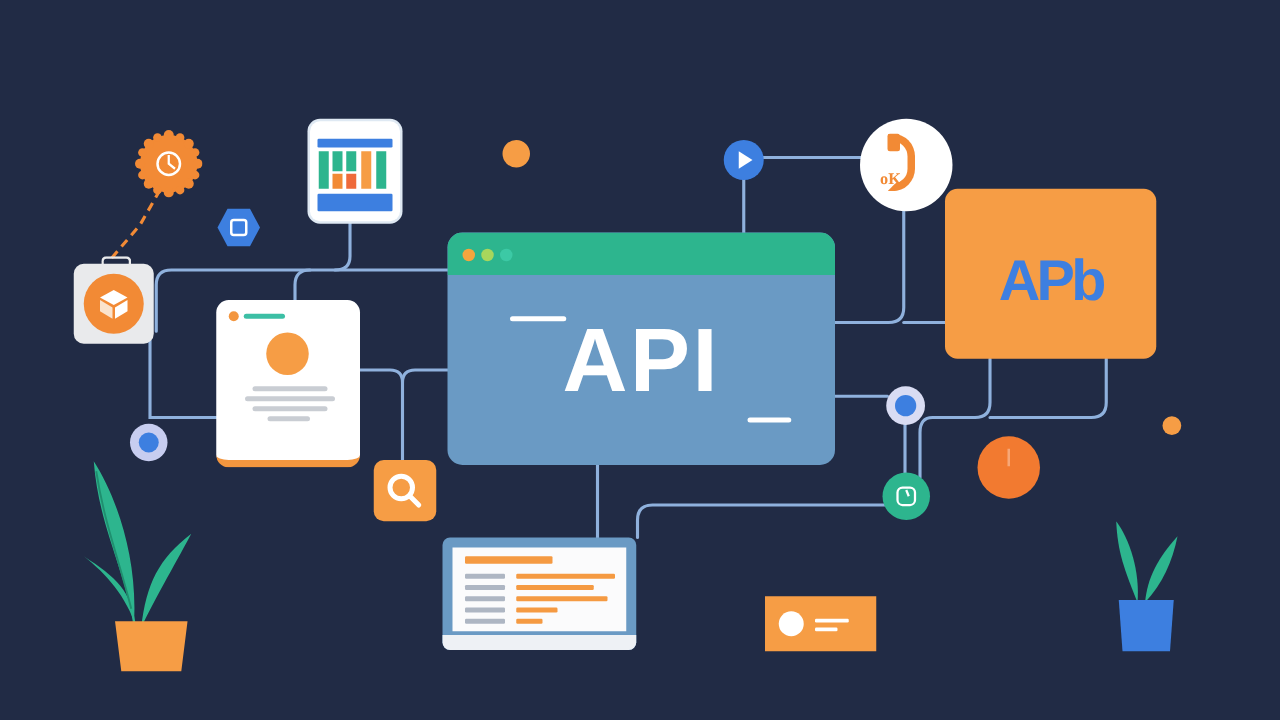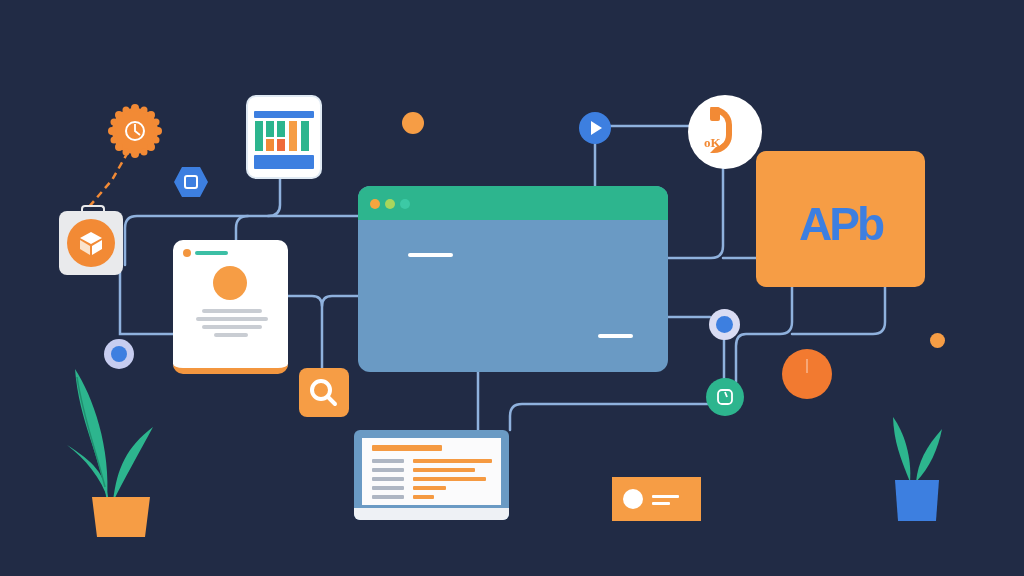--- a/index.html
+++ b/index.html
@@ -138,20 +138,21 @@
   </svg>
 </div>
 
 <div class="abs api-window">
   <div class="bar">
     <div class="dot" style="left:12px;background:#f5a53e;"></div>
     <div class="dot" style="left:27px;background:#a8d65c;"></div>
     <div class="dot" style="left:42px;background:#3cc9a5;"></div>
   </div>
   <div class="dash" style="left:50px;top:67px;width:45px;"></div>
+  <div class="api-text">API</div>
   <div class="dash" style="left:240px;top:148px;width:35px;"></div>
 </div>
 
 <div class="abs" style="left:579px;top:112px;width:32px;height:32px;border-radius:50%;background:#3d7fe0;">
   <svg width="32" height="32" viewBox="0 0 32 32">
     <polygon points="12,9 23,16 12,23" fill="#ffffff"></polygon>
   </svg>
 </div>
 
 <div class="abs" style="left:688px;top:95px;width:74px;height:74px;border-radius:50%;background:#ffffff;font-family:Liberation Serif, serif;">

